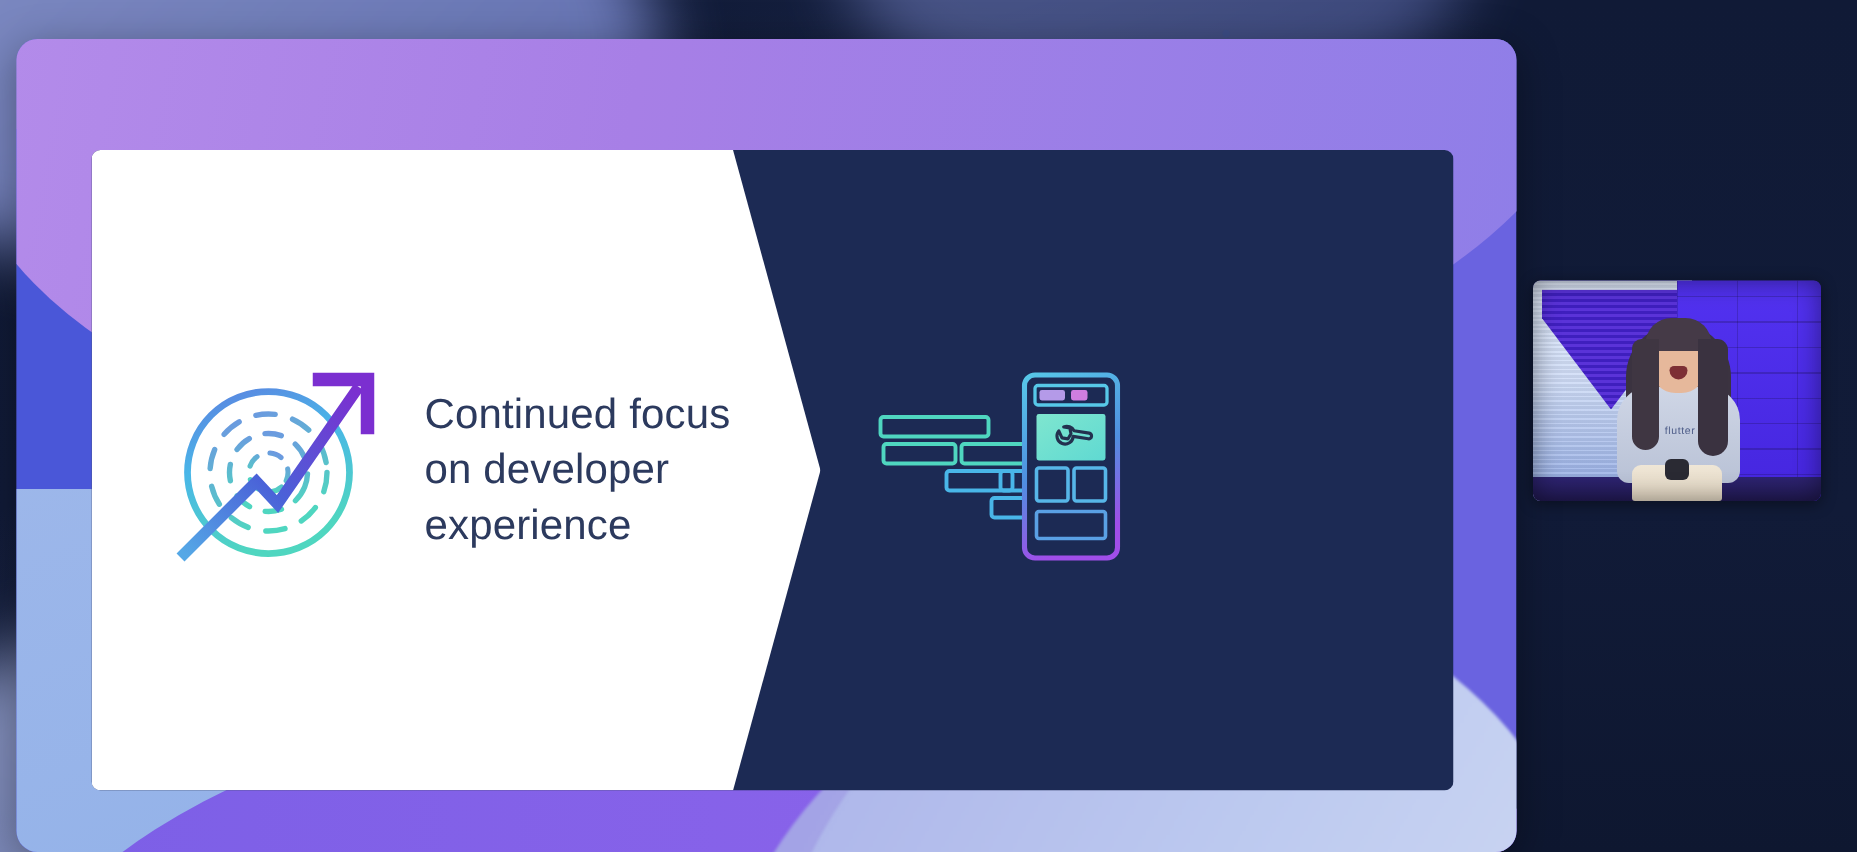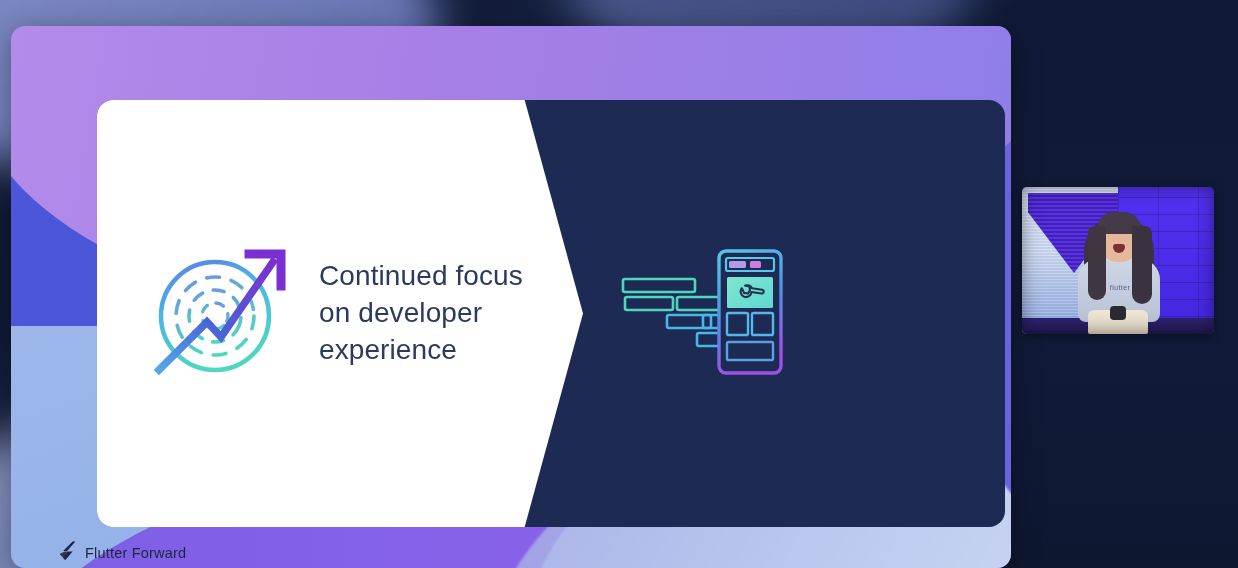--- a/index.html
+++ b/index.html
@@ -98,24 +98,23 @@
     background: linear-gradient(120deg,#9e9ce4 0%,#b5bced 100%);
     border-radius: 60% 40% 0 0 / 100% 90% 0 0;
     filter: blur(1px);
   }
 
   
   #card {
     position: absolute;
     left: 50px; top: 74px;
     width: 908px; height: 427px;
-    border-radius: 16px;
+    border-radius: 6px;
     overflow: hidden;
     display: flex;
-    margin-left: 36px;
   }
   .panel-dark {
     position: absolute; inset: 0;
     background: #1c2a54;
   }
   
   .panel-light {
     position: absolute;
     left: 0; top: 0; width: 486px; height: 100%;
     background: #ffffff;
@@ -341,30 +340,20 @@
 
             <rect x="108" y="66" width="21" height="22" rx="1.6" fill="none" stroke="#57b6e8" stroke-width="2.4"></rect>
             <rect x="133" y="66" width="21" height="22" rx="1.6" fill="none" stroke="#57b6e8" stroke-width="2.4"></rect>
 
             <rect x="108" y="95" width="46" height="18" rx="1.6" fill="none" stroke="#5aa0e4" stroke-width="2.4"></rect>
           </svg>
         </div>
       </div>
     </div>
 
-    <div id="brand">
-      <span class="flogo">
-        <svg width="17" height="20" viewBox="0 0 17 20" aria-hidden="true">
-          <path d="M13.6 0.4 L4.1 9.9 L8.1 9.9 L16.4 0.4 Z" fill="#1e2540"></path>
-          <path d="M13.6 10.4 L9.0 10.4 L3.4 16.0 L6.2 19.2 Z" fill="#1e2540"></path>
-          <path d="M0.6 12.9 L3.4 16.0 L9.0 10.4 L5.8 10.4 Z" fill="#2c3550"></path>
-        </svg>
-      </span>
-      <span>Flutter Forward</span>
-    </div>
   </div>
 
   <div id="speaker">
     <div class="sp-layer sp-screen"></div>
     <div class="sp-layer sp-chevron"></div>
     <div class="sp-layer sp-wall"></div>
     <div class="sp-layer sp-floor"></div>
 
     <div class="sp-layer sp-person">
       <div class="sp-layer sp-hair-back"></div>

